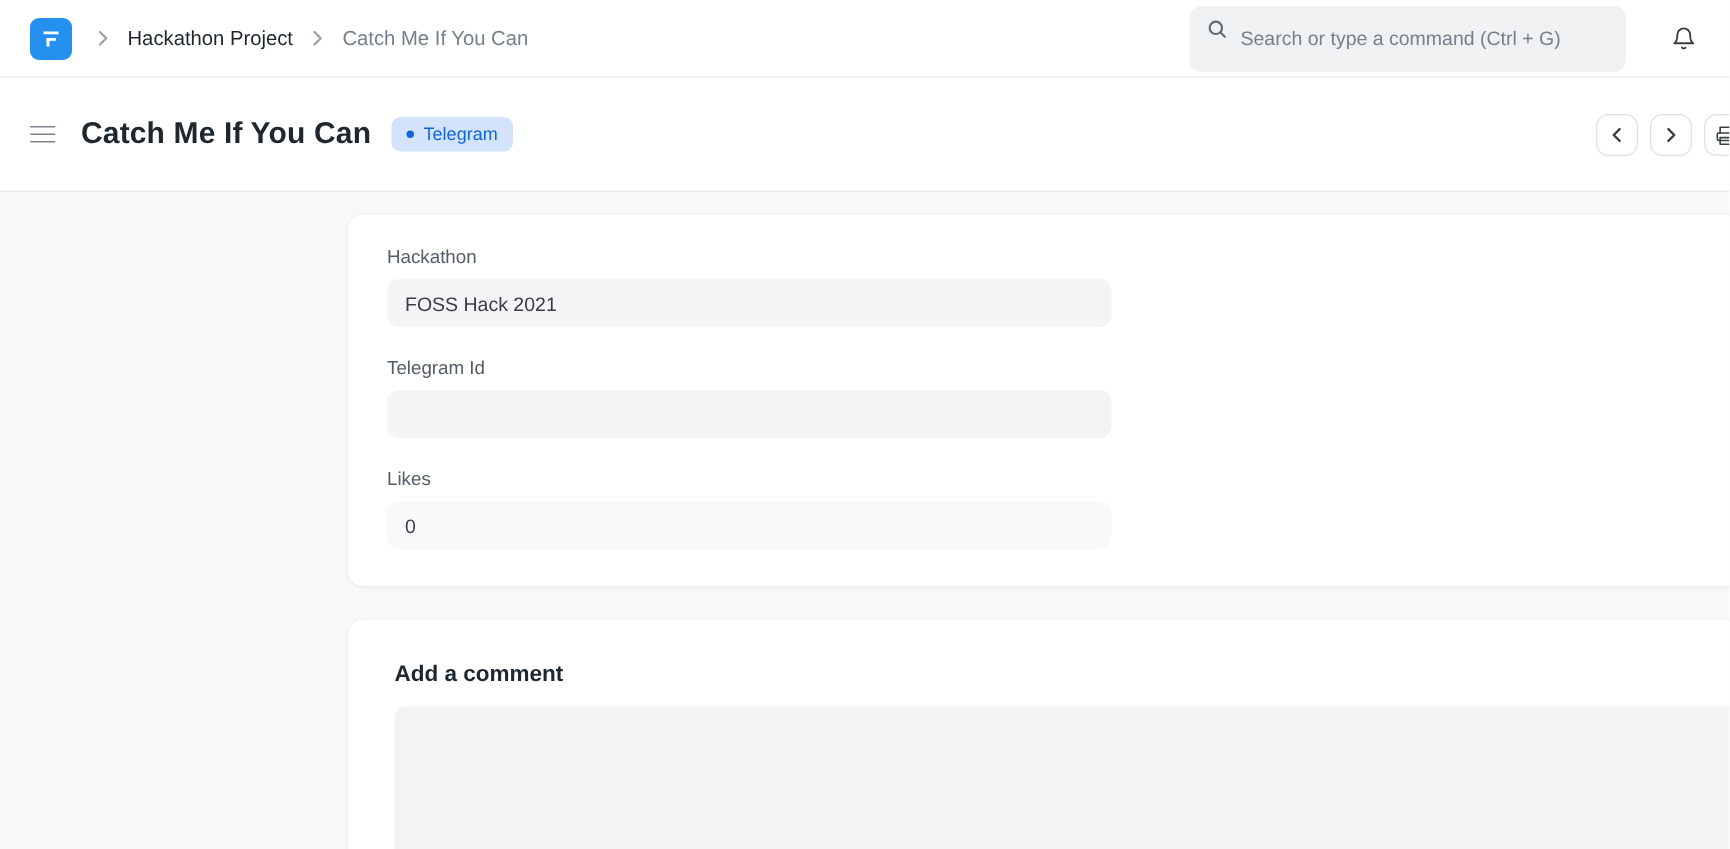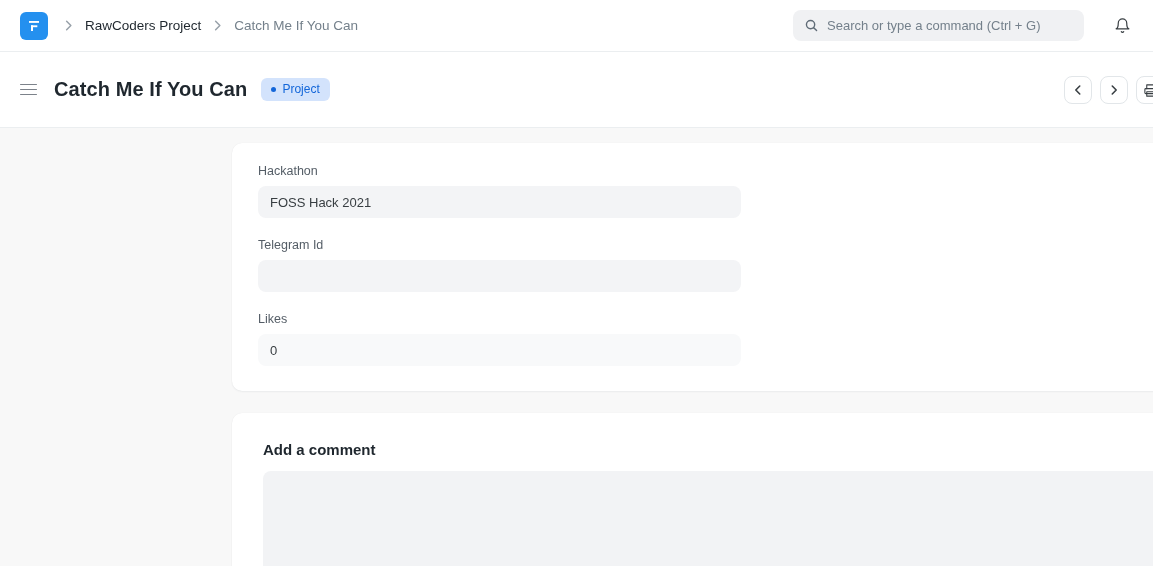--- a/index.html
+++ b/index.html
@@ -10,21 +10,21 @@
   
   .navbar { position:absolute; top:0; left:0; width:100%; height:52px; background:#fff;
             border-bottom:1px solid #ebeef0; display:flex; align-items:center; padding:0 20px; z-index:3; }
   .logo { width:28px; height:28px; border-radius:6px; background:#2490ef; display:flex;
           align-items:center; justify-content:center; cursor:pointer; flex:none; }
   .crumb-sep { margin:0 9px; display:flex; align-items:center; color:#98a1a9; flex:none; }
   .crumb-sep:first-of-type { margin-left:13px; }
   .crumb { font-size:13.5px; cursor:pointer; white-space:nowrap; }
   .crumb.active-dark { color:#1f272e; }
   .crumb.muted { color:#74808b; }
-  .searchwrap { margin-left:auto; position:relative; width:291px; height:31px; flex:none; }
+  .searchwrap { margin-left:auto; position:relative; width:291px; height:44px; flex:none; }
   .searchwrap .mag { position:absolute; left:11px; top:8px; pointer-events:none; }
   .search-input { width:100%; height:100%; border:none; outline:none; background:#f0f1f3;
                   border-radius:8px; padding:0 12px 0 34px; font-size:13px; color:#4c5966;
                   font-family:inherit; }
   .search-input::placeholder { color:#74808b; opacity:1; }
   .bell-btn { margin-left:28px; background:none; border:none; cursor:pointer; padding:2px; display:flex; }
 
   
   .page-head { position:absolute; top:52px; left:0; width:100%; height:76px; background:#fff;
                border-bottom:1px solid #ebeef0; display:flex; align-items:center; padding:0 20px; z-index:2; }
@@ -70,21 +70,21 @@
         <rect x="7.5" y="11" width="9.5" height="2.8" fill="#fff"></rect>
         <rect x="7.5" y="11" width="3" height="8.5" fill="#fff"></rect>
       </svg>
     </div>
 
     <span class="crumb-sep">
       <svg width="15" height="15" viewBox="0 0 16 16" fill="none" stroke="#98a1a9" stroke-width="1.6" stroke-linecap="round" stroke-linejoin="round">
           <path d="M6 3.5 L10.5 8 L6 12.5"></path>
         </svg>
     </span>
-    <a class="crumb active-dark">RawCoders Project</a>
+    <a class="crumb active-dark">Hackathon Project</a>
 
     <span class="crumb-sep">
       <svg width="15" height="15" viewBox="0 0 16 16" fill="none" stroke="#98a1a9" stroke-width="1.6" stroke-linecap="round" stroke-linejoin="round">
           <path d="M6 3.5 L10.5 8 L6 12.5"></path>
         </svg>
     </span>
     <a class="crumb muted">Catch Me If You Can</a>
 
     <div class="searchwrap">
       <span class="mag">
@@ -106,21 +106,21 @@
 
   <section class="page-head">
     <button class="menu-btn" aria-label="menu">
       <span></span>
         <span></span>
         <span></span>
     </button>
     <h1 class="page-title">Catch Me If You Can</h1>
     <span class="badge">
       <span class="dot"></span>
-      <span>Project</span>
+      <span>Telegram</span>
     </span>
 
     <div class="head-actions">
       <button class="icon-btn">
         <svg width="14" height="14" viewBox="0 0 16 16" fill="none" stroke="#383e42" stroke-width="1.8" stroke-linecap="round" stroke-linejoin="round">
             <path d="M10 3.5 L5.5 8 L10 12.5"></path>
           </svg>
       </button>
       <button class="icon-btn">
         <svg width="14" height="14" viewBox="0 0 16 16" fill="none" stroke="#383e42" stroke-width="1.8" stroke-linecap="round" stroke-linejoin="round">

